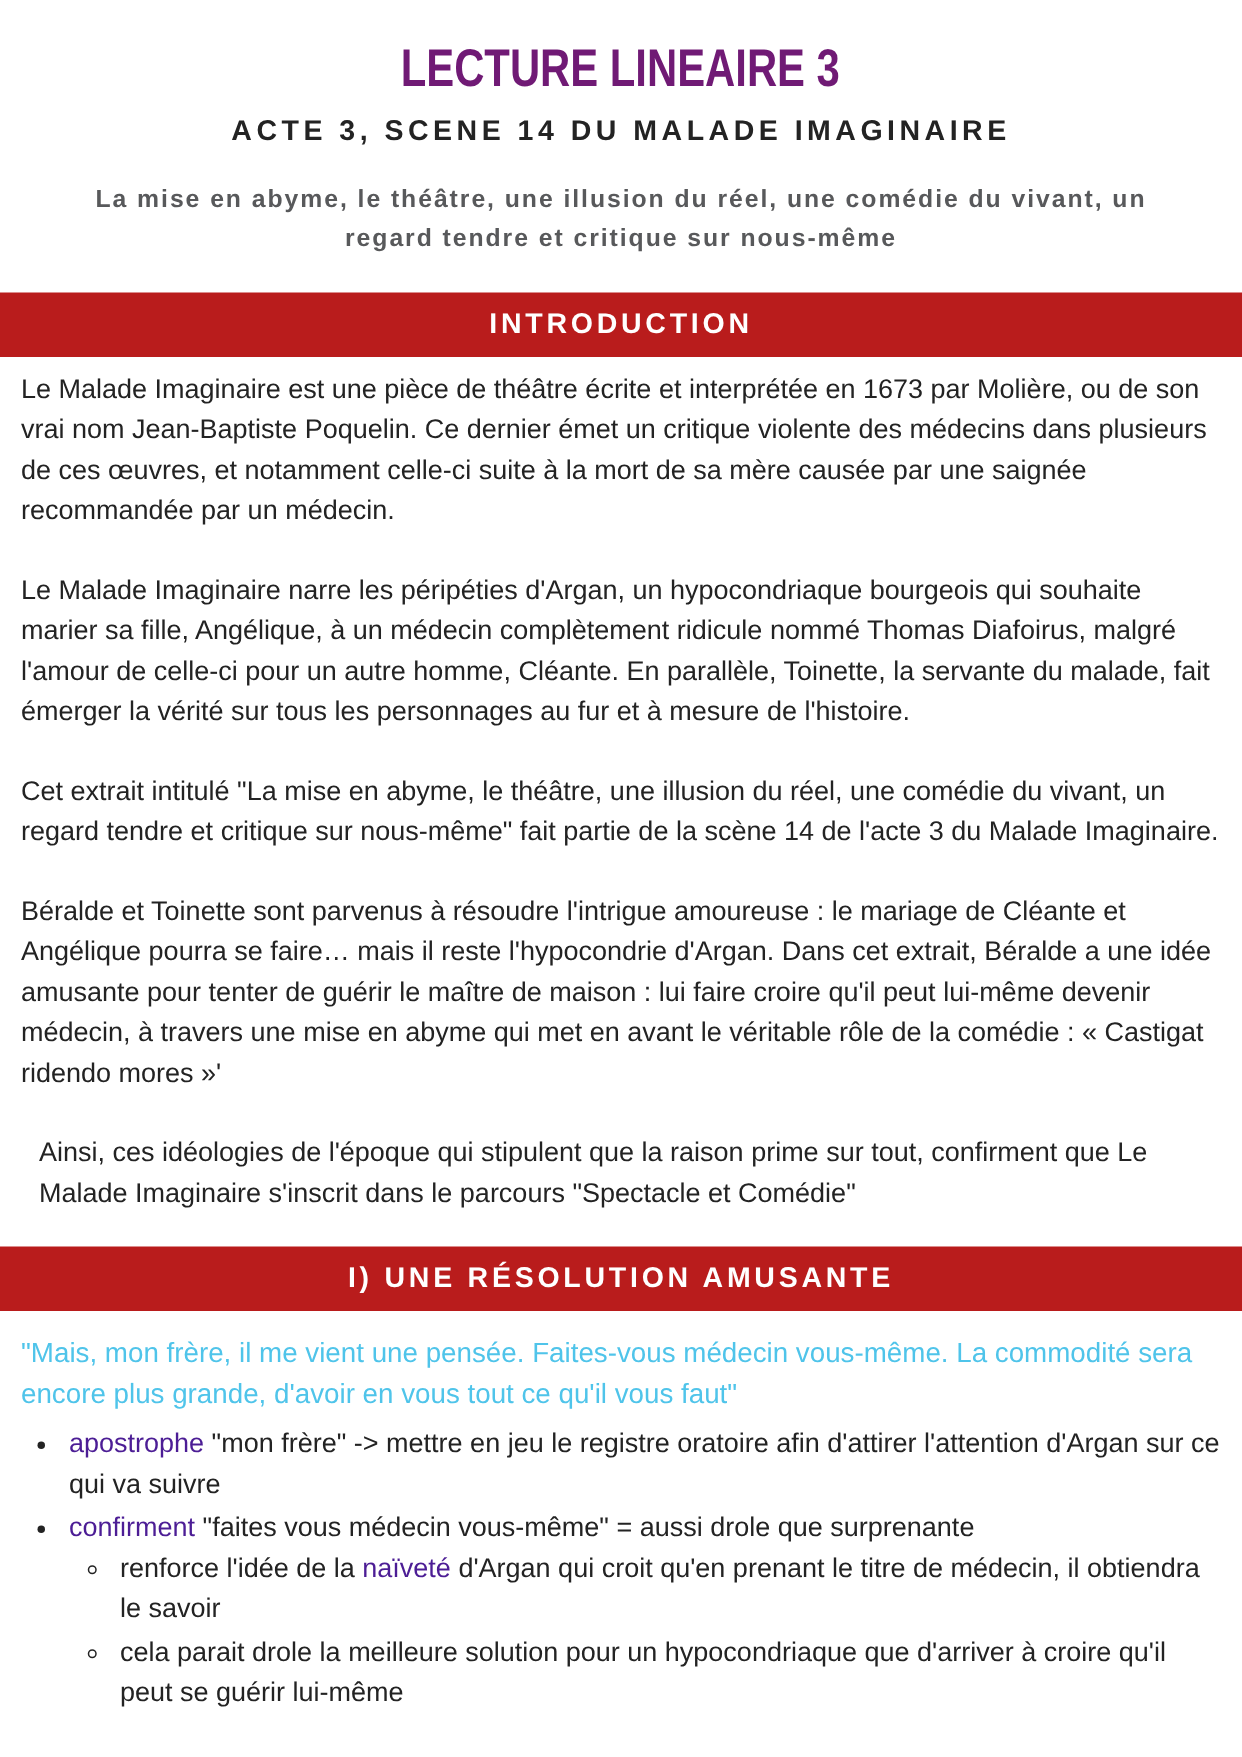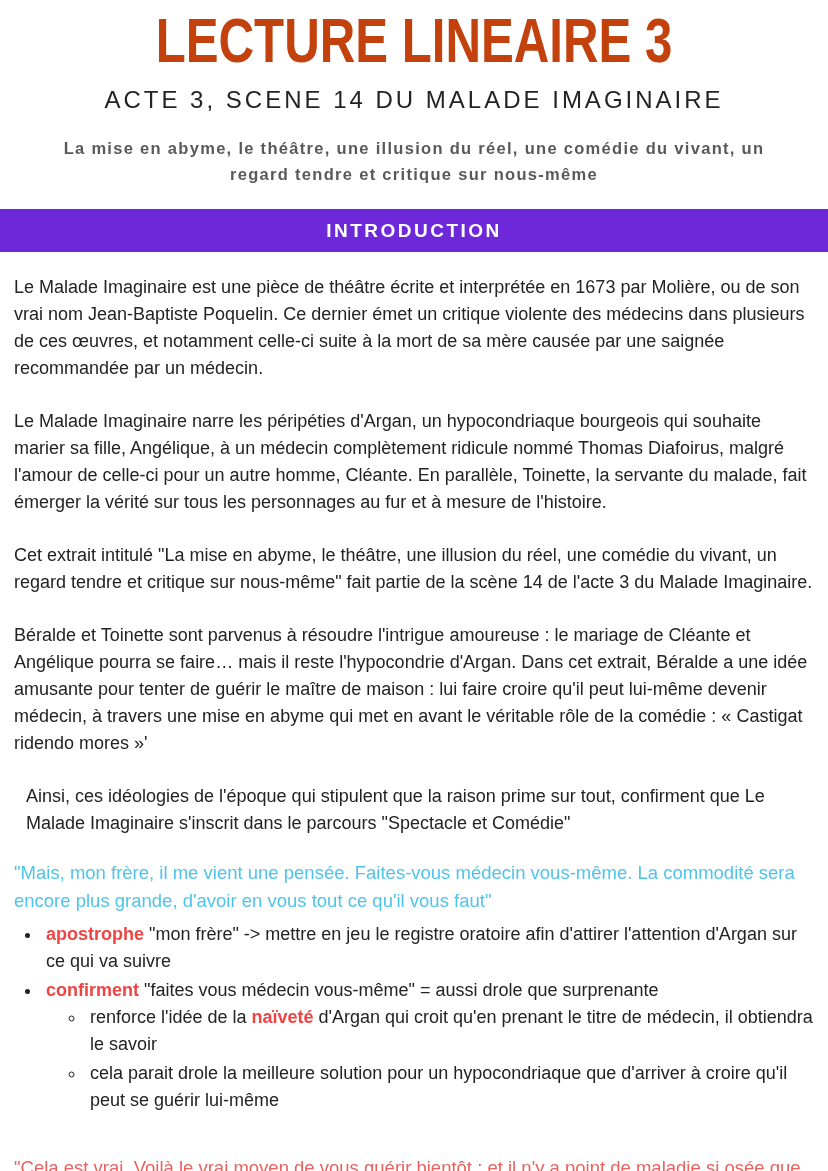--- a/index.html
+++ b/index.html
@@ -11,68 +11,68 @@
     -webkit-font-smoothing: antialiased;
   }
   .page {
     width: 828px;
     min-height: 1171px;
     background: #ffffff;
     padding-bottom: 8px;
   }
   
   .title {
-    padding-top: 8px;
+    padding-top: 28px;
     text-align: center;
-    color: #c2410c;
-    font-size: 60px;
+    color: #701a75;
+    font-size: 34px;
     font-weight: 800;
     line-height: 1.1;
     white-space: nowrap;
   }
   .title .squeeze {
     display: inline-block;
     transform: scale(0.82, 1.04);
     transform-origin: center;
     letter-spacing: 0px;
   }
   .subtitle {
     margin-top: 12px;
     text-align: center;
     color: #232323;
-    font-size: 24px;
-    font-weight: 400;
+    font-size: 19px;
+    font-weight: 700;
     letter-spacing: 3px;
   }
   .tagline {
     margin: 22px auto 0;
     padding: 0 30px;
     max-width: 790px;
     text-align: center;
     color: #58595b;
     font-size: 16.5px;
     font-weight: 700;
     letter-spacing: 1.3px;
     line-height: 1.55;
   }
   
   .banner {
     margin-top: 22px;
     width: 100%;
-    background: #6d28d9;
+    background: #b91c1c;
     color: #ffffff;
     text-align: center;
     font-size: 19px;
     font-weight: 700;
     letter-spacing: 2.5px;
     padding: 11px 0 10px;
   }
   
   .content {
-    padding: 22px 14px 0;
+    padding: 8px 14px 0;
     font-size: 18px;
     line-height: 1.5;
   }
   .content p.para { margin-bottom: 26px; }
   .content p.para:last-child { margin-bottom: 8px; margin-left: 12px; }
   
   .quote {
     padding: 14px 14px 0;
     font-size: 18.5px;
     line-height: 1.5;
@@ -85,24 +85,24 @@
     font-size: 18px;
     line-height: 1.5;
   }
   .analysis ul.lvl1 {
     list-style: disc;
     margin-left: 28px;
   }
   .analysis ul.lvl1 > li { margin-bottom: 2px; padding-left: 4px; }
   .analysis ul.lvl2 {
     list-style: circle;
-    margin-left: 40px;
+    margin-left: 30px;
   }
   .analysis ul.lvl2 > li { margin-bottom: 2px; padding-left: 4px; }
-  .analysis b, .content b { font-weight: 700; color: #ef4444; }
+  .analysis b, .content b { font-weight: 400; color: #4c1d95; }
 </style>
 </head>
 <body>
 
 <div class="page">
 
   <h1 class="title"><span class="squeeze">LECTURE LINEAIRE 3</span></h1>
 
   <h2 class="subtitle">ACTE 3, SCENE 14 DU MALADE IMAGINAIRE</h2>
 
@@ -113,20 +113,23 @@
   </div>
 
   <div class="content">
     <p class="para">Le Malade Imaginaire est une pièce de théâtre écrite et interprétée en 1673 par Molière, ou de son vrai nom Jean-Baptiste Poquelin. Ce dernier émet un critique violente des médecins dans plusieurs de ces œuvres, et notamment celle-ci suite à la mort de sa mère causée par une saignée recommandée par un médecin.</p>
     <p class="para">Le Malade Imaginaire narre les péripéties d'Argan, un hypocondriaque bourgeois qui souhaite marier sa fille, Angélique, à un médecin complètement ridicule nommé Thomas Diafoirus, malgré l'amour de celle-ci pour un autre homme, Cléante. En parallèle, Toinette, la servante du malade, fait émerger la vérité sur tous les personnages au fur et à mesure de l'histoire.</p>
     <p class="para">Cet extrait intitulé "La mise en abyme, le théâtre, une illusion du réel, une comédie du vivant, un regard tendre et critique sur nous-même"  fait partie de la scène 14 de l'acte 3 du Malade Imaginaire.</p>
     <p class="para">Béralde et Toinette sont parvenus à résoudre l'intrigue amoureuse : le mariage de Cléante et Angélique pourra se faire… mais il reste l'hypocondrie d'Argan. Dans cet extrait, Béralde a une idée amusante pour tenter de guérir le maître de maison : lui faire croire qu'il peut lui-même devenir médecin, à travers une mise en abyme qui met en avant le véritable rôle de la comédie : « Castigat ridendo mores »'</p>
     <p class="para">Ainsi, ces idéologies de l'époque qui stipulent que la raison prime sur tout, confirment que Le Malade Imaginaire s'inscrit dans le parcours "Spectacle et Comédie"</p>
   </div>
 
+  <div class="banner">
+    <span>I) UNE RÉSOLUTION AMUSANTE</span>
+  </div>
 
   <p class="quote blue">"Mais, mon frère, il me vient une pensée. Faites-vous médecin vous-même. La commodité sera encore plus grande, d'avoir en vous tout ce qu'il vous faut"</p>
 
   <div class="analysis">
     <ul class="lvl1">
       <li>
         <b>apostrophe</b><span> "mon frère" -&gt; mettre en jeu le registre oratoire afin d'attirer l'attention d'Argan sur ce qui va suivre</span>
       </li>
       <li>
         <b>confirment</b><span> "faites vous médecin vous-même" = aussi drole que surprenante</span>

